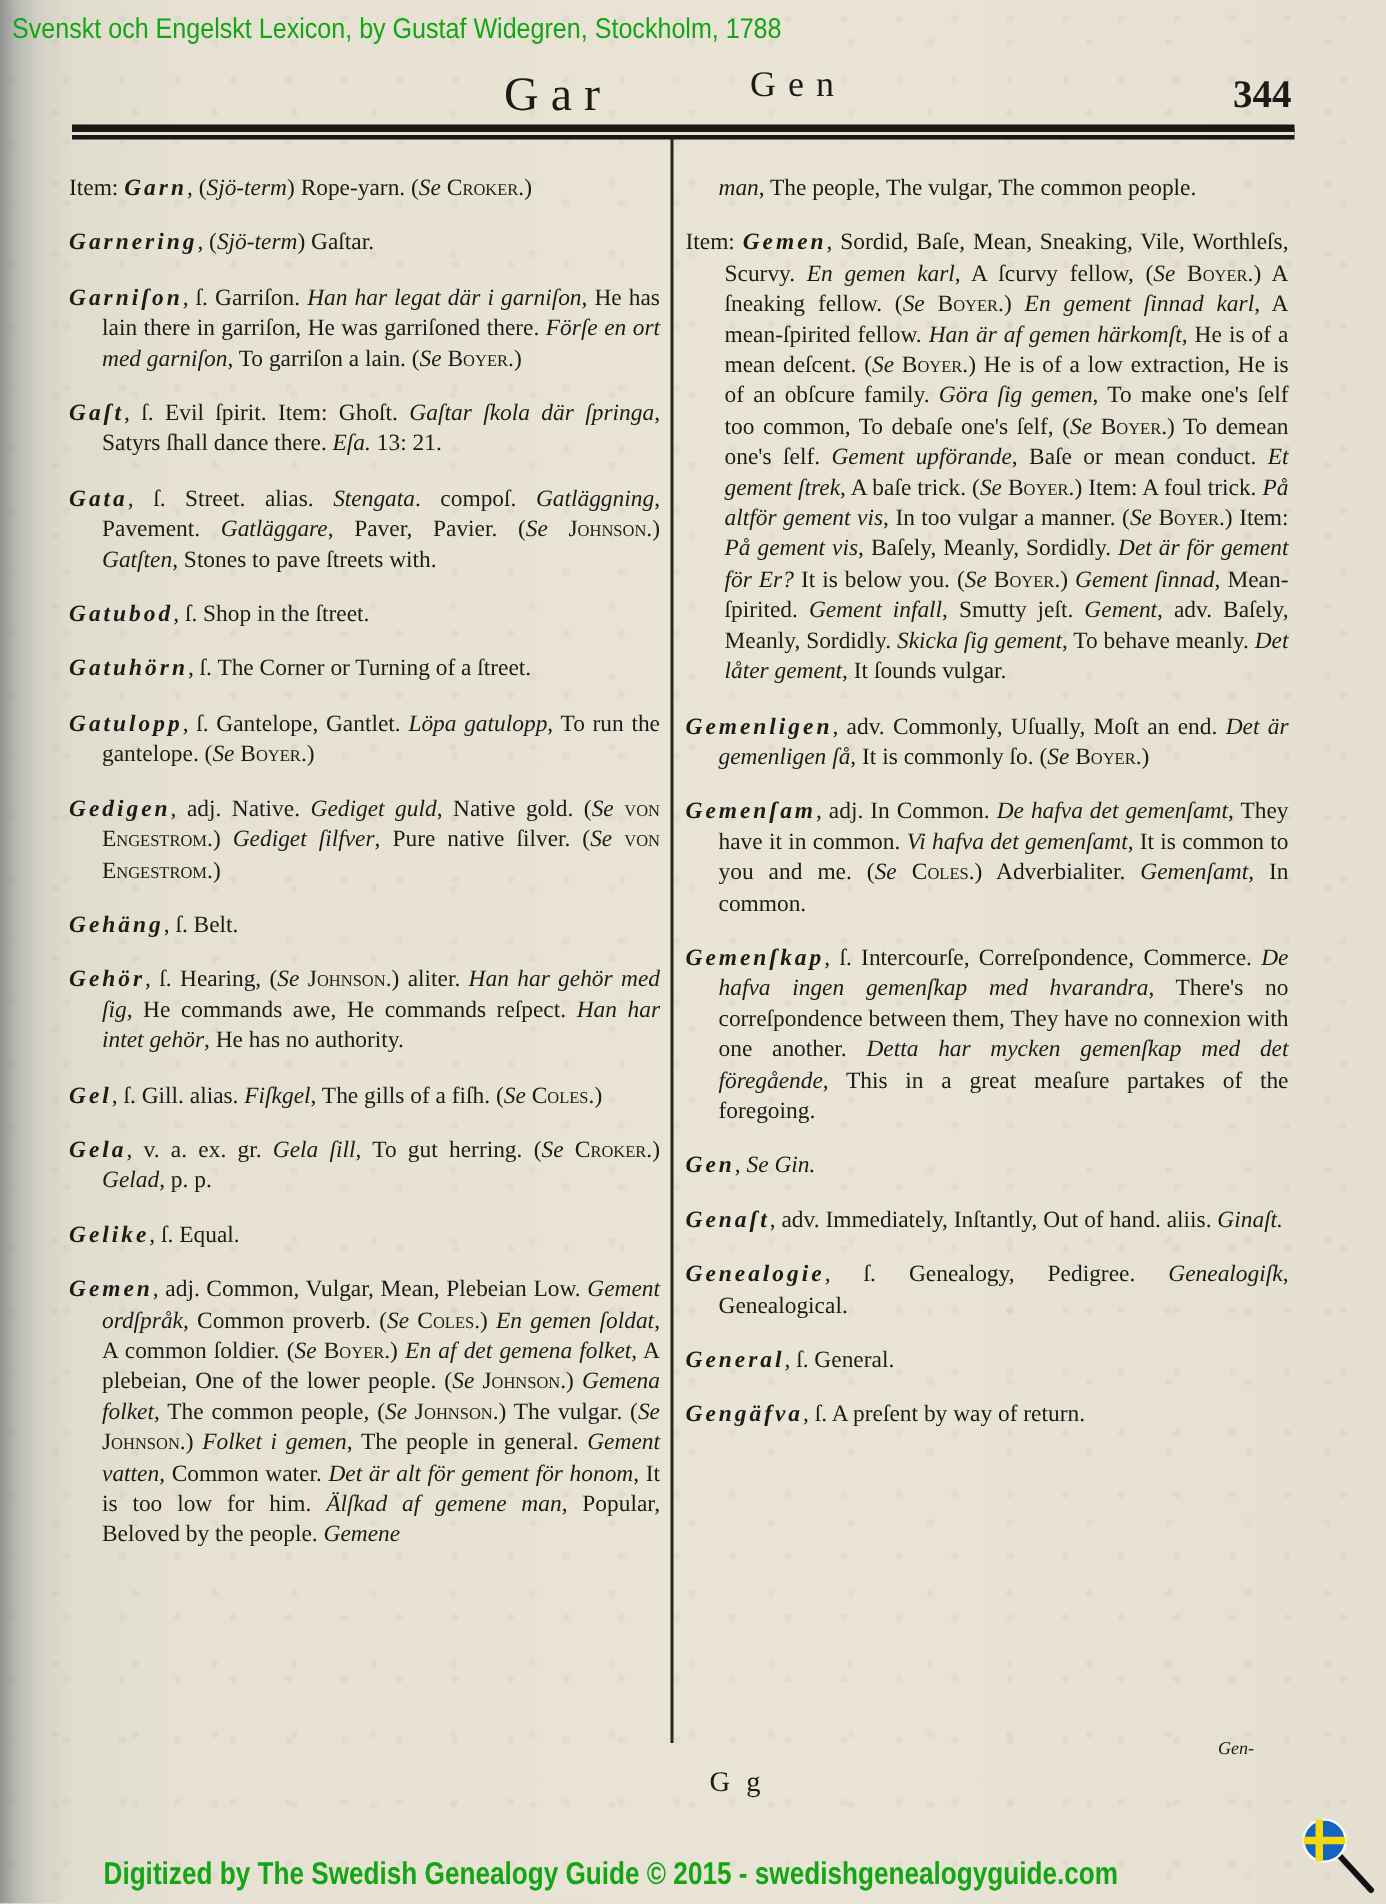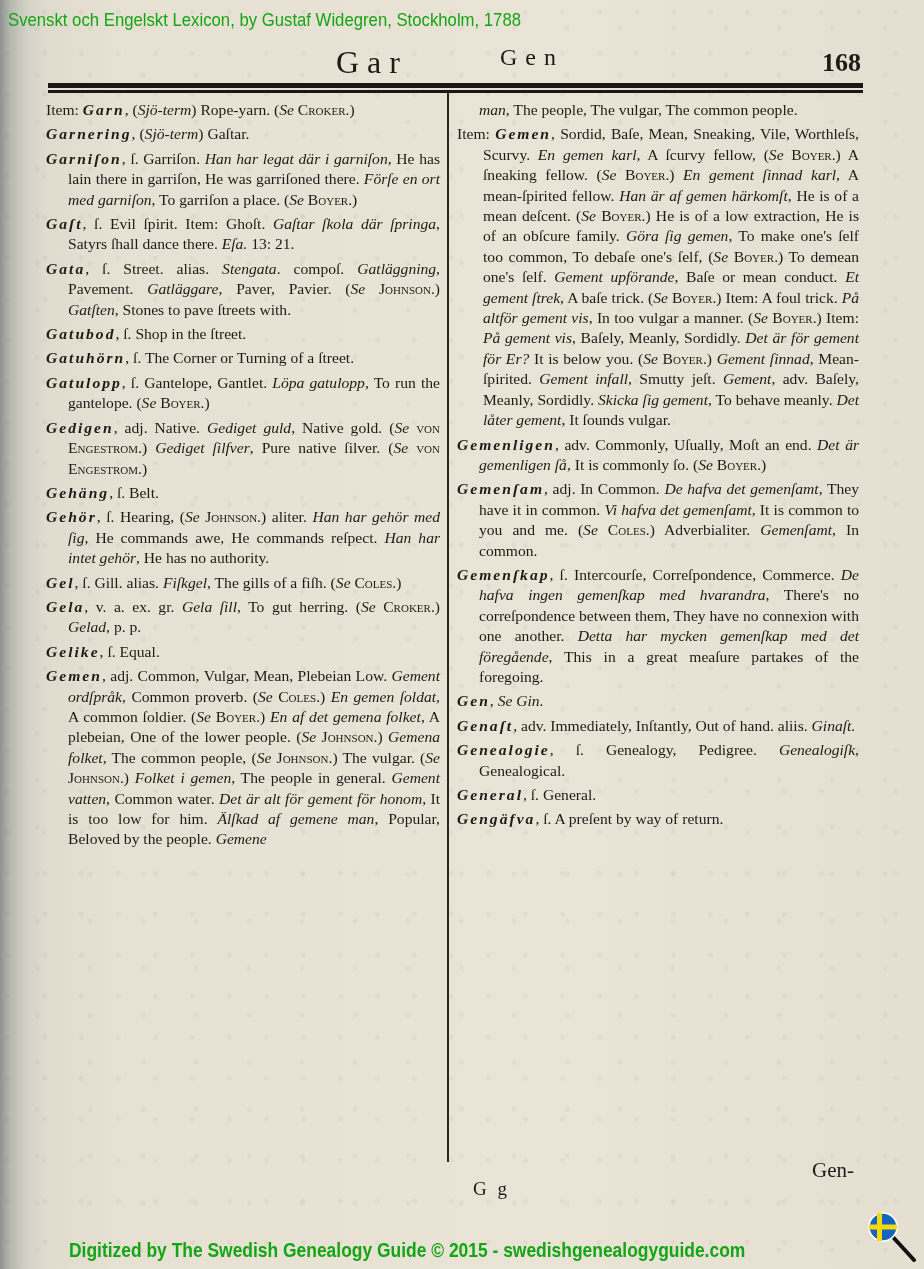--- a/index.html
+++ b/index.html
@@ -42,60 +42,60 @@
   }
   .col-divider {
     position: absolute; left: 447px; top: 92px; width: 2px; height: 1070px; background: #2a2622; z-index: 2;
   }
   .column {
     position: absolute; top: 100px; z-index: 2;
     font-size: 15.6px; line-height: 20.4px; text-align: justify;
   }
   .col-left { left: 46px; width: 394px; }
   .col-right { left: 457px; width: 402px; }
-  .entry { margin: 0 0 4px 0; padding-left: 22px; text-indent: -22px; }
+  .entry { margin: 16px 0 4px 0; padding-left: 22px; text-indent: -22px; }
   .entry.cont { padding-left: 22px; text-indent: 0; }
   .entry.item { padding-left: 26px; text-indent: -26px; }
   .hw { font-style: italic; letter-spacing: 2px; font-weight: bold; }
   .it { font-style: italic; }
   .sc { font-variant: small-caps; }
   .catch {
     position: absolute; top: 1158px; z-index: 2; font-size: 19px;
   }
   .catch-sig { left: 473px; letter-spacing: 3px; margin-top: 20px; }
-  .catch-word { left: 812px; font-size: 21px; }
+  .catch-word { left: 812px; font-style: italic; font-size: 12px; }
   .watermark-bottom {
     position: absolute; left: 69px; top: 1238px;
     font-family: "Liberation Sans", "DejaVu Sans", sans-serif;
     font-size: 21px; color: #14a514; font-weight: bold;
     transform: scaleX(0.83); transform-origin: left center;
     white-space: nowrap; z-index: 2;
   }
   .logo { position: absolute; left: 866px; top: 1210px; width: 52px; height: 52px; z-index: 2; }
 </style>
 </head>
 <body>
 
 <div class="page">
 
   <div class="watermark-top">Svenskt och Engelskt Lexicon, by Gustaf Widegren, Stockholm, 1788</div>
 
   <div class="running-head">
     <span class="rh-left">Gar</span>
     <span class="rh-right">Gen</span>
-    <span class="rh-page">168</span>
+    <span class="rh-page">344</span>
   </div>
 
   <div class="head-rule"></div>
   <div class="col-divider"></div>
 
   <div class="column col-left">
       <p class="entry item"><span>Item: </span><span class="hw">Garn</span><span>, (</span><span class="it">Sjö-term</span><span>) Rope-yarn. (</span><span class="it">Se</span><span> </span><span class="sc">Croker</span><span>.)</span></p>
       <p class="entry"><span class="hw">Garnering</span><span>, (</span><span class="it">Sjö-term</span><span>) Gaſtar.</span></p>
-      <p class="entry"><span class="hw">Garniſon</span><span>, ſ. Garriſon. </span><span class="it">Han har legat där i garniſon</span><span>, He has lain there in garriſon, He was garriſoned there. </span><span class="it">Förſe en ort med garniſon</span><span>, To garriſon a place. (</span><span class="it">Se</span><span> </span><span class="sc">Boyer</span><span>.)</span></p>
+      <p class="entry"><span class="hw">Garniſon</span><span>, ſ. Garriſon. </span><span class="it">Han har legat där i garniſon</span><span>, He has lain there in garriſon, He was garriſoned there. </span><span class="it">Förſe en ort med garniſon</span><span>, To garriſon a lain. (</span><span class="it">Se</span><span> </span><span class="sc">Boyer</span><span>.)</span></p>
       <p class="entry"><span class="hw">Gaſt</span><span>, ſ. Evil ſpirit. Item: Ghoſt. </span><span class="it">Gaſtar ſkola där ſpringa</span><span>, Satyrs ſhall dance there. </span><span class="it">Eſa.</span><span> 13: 21.</span></p>
       <p class="entry"><span class="hw">Gata</span><span>, ſ. Street. alias. </span><span class="it">Stengata</span><span>. compoſ. </span><span class="it">Gatläggning</span><span>, Pavement. </span><span class="it">Gatläggare</span><span>, Paver, Pavier. (</span><span class="it">Se</span><span> </span><span class="sc">Johnson</span><span>.) </span><span class="it">Gatſten</span><span>, Stones to pave ſtreets with.</span></p>
       <p class="entry"><span class="hw">Gatubod</span><span>, ſ. Shop in the ſtreet.</span></p>
       <p class="entry"><span class="hw">Gatuhörn</span><span>, ſ. The Corner or Turning of a ſtreet.</span></p>
       <p class="entry"><span class="hw">Gatulopp</span><span>, ſ. Gantelope, Gantlet. </span><span class="it">Löpa gatulopp</span><span>, To run the gantelope. (</span><span class="it">Se</span><span> </span><span class="sc">Boyer</span><span>.)</span></p>
       <p class="entry"><span class="hw">Gedigen</span><span>, adj. Native. </span><span class="it">Gediget guld</span><span>, Native gold. (</span><span class="it">Se</span><span> </span><span class="sc">von Engestrom</span><span>.) </span><span class="it">Gediget ſilfver</span><span>, Pure native ſilver. (</span><span class="it">Se</span><span> </span><span class="sc">von Engestrom</span><span>.)</span></p>
       <p class="entry"><span class="hw">Gehäng</span><span>, ſ. Belt.</span></p>
       <p class="entry"><span class="hw">Gehör</span><span>, ſ. Hearing, (</span><span class="it">Se</span><span> </span><span class="sc">Johnson</span><span>.) aliter. </span><span class="it">Han har gehör med ſig</span><span>, He commands awe, He commands reſpect. </span><span class="it">Han har intet gehör</span><span>, He has no authority.</span></p>
       <p class="entry"><span class="hw">Gel</span><span>, ſ. Gill. alias. </span><span class="it">Fiſkgel</span><span>, The gills of a fiſh. (</span><span class="it">Se</span><span> </span><span class="sc">Coles</span><span>.)</span></p>
       <p class="entry"><span class="hw">Gela</span><span>, v. a. ex. gr. </span><span class="it">Gela ſill</span><span>, To gut herring. (</span><span class="it">Se</span><span> </span><span class="sc">Croker</span><span>.) </span><span class="it">Gelad</span><span>, p. p.</span></p>

